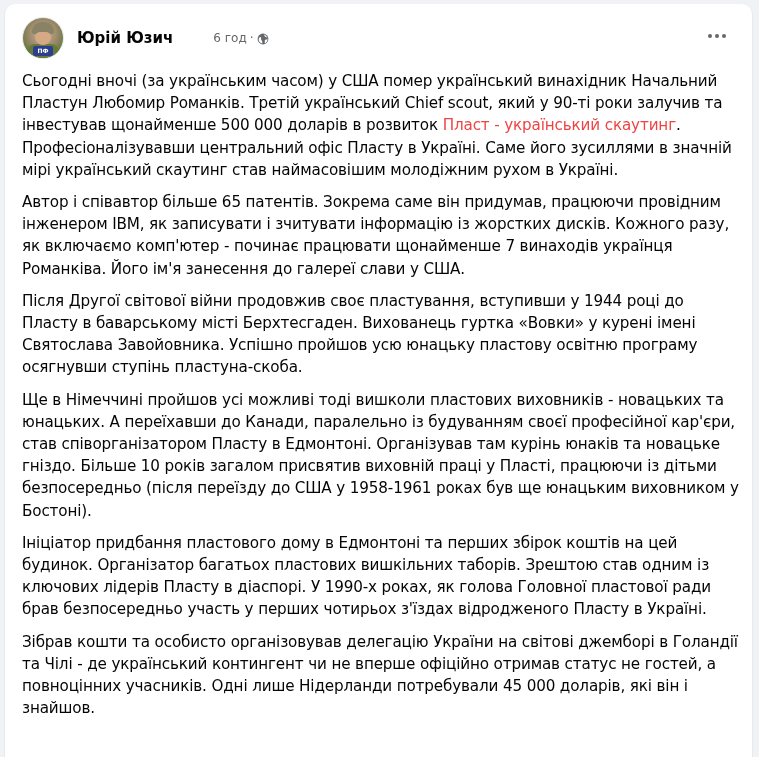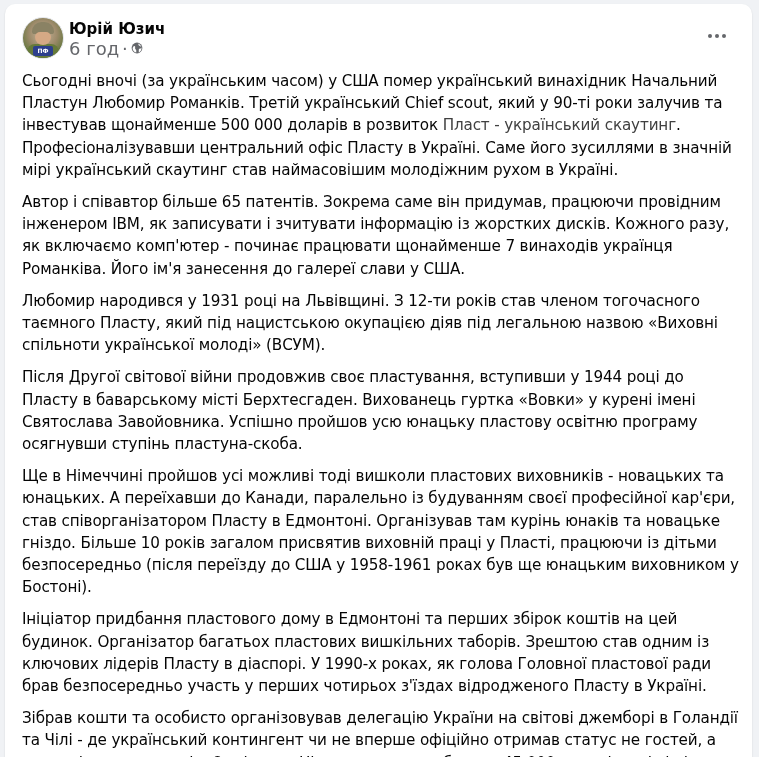--- a/index.html
+++ b/index.html
@@ -66,32 +66,32 @@
       width: 20px; height: 10px;
       background: #2d3f8c;
       color: #fff;
       font-size: 6px;
       font-weight: bold;
       line-height: 10px;
       text-align: center;
       border-radius: 2px;
     }
     .meta {
-      margin-left: 5px;
+      margin-left: 13px;
       display: flex;
-      flex-direction: column;
+      gap: 40px;
     }
     .author {
       font-size: 15px;
       font-weight: bold;
       color: #050505;
       line-height: 19px;
     }
     .sub {
-      font-size: 18px;
+      font-size: 12px;
       color: #65676b;
       line-height: 17px;
       display: flex;
       align-items: center;
       gap: 3px;
       margin-top: 1px;
     }
     .globe {
       width: 12px;
       height: 12px;
@@ -122,21 +122,21 @@
       width: 722px;
       font-size: 15.2px;
       line-height: 22.2px;
       color: #050505;
       letter-spacing: -0.15px;
     }
     .post-body p {
       margin: 0 0 10px 0;
     }
     .link {
-      color: #404040;
+      color: #ef4444;
       text-decoration: none;
       cursor: pointer;
     }
   </style>
 </head>
 <body>
 
 <div class="card">
 
   <div class="header">
@@ -162,20 +162,19 @@
 
   <div class="more-btn">
     <span></span>
     <span></span>
     <span></span>
   </div>
 
   <div class="post-body">
     <p><span>Сьогодні вночі (за українським часом) у США помер український винахідник Начальний Пластун Любомир Романків. Третій український Chief scout, який у 90-ті роки залучив та інвестував щонайменше 500 000 доларів в розвиток </span><a class="link">Пласт - український скаутинг</a><span>. Професіоналізувавши центральний офіс Пласту в Україні. Саме його зусиллями в значній мірі український скаутинг став наймасовішим молодіжним рухом  в Україні.</span></p>
     <p>Автор і співавтор більше 65 патентів. Зокрема саме він придумав, працюючи провідним інженером IBM, як записувати і зчитувати інформацію із жорстких дисків. Кожного разу, як включаємо комп'ютер - починає працювати щонайменше 7 винаходів українця Романківа. Його ім'я занесення до галереї слави у США.</p>
-    <p>Любомир народився у 1931 році на Львівщині. З 12-ти років став членом тогочасного таємного Пласту, який під нацистською окупацією діяв під легальною назвою «Виховні спільноти української молоді» (ВСУМ).</p>
     <p>Після Другої світової війни продовжив своє пластування, вступивши у 1944 році до Пласту в баварському місті Берхтесгаден. Вихованець гуртка «Вовки» у курені імені Святослава Завойовника. Успішно пройшов усю юнацьку пластову освітню програму осягнувши ступінь пластуна-скоба.</p>
     <p>Ще в Німеччині пройшов усі можливі тоді вишколи пластових виховників - новацьких та юнацьких. А переїхавши до Канади, паралельно із будуванням своєї професійної кар'єри, став співорганізатором Пласту в Едмонтоні. Організував там курінь юнаків та новацьке гніздо. Більше 10 років загалом присвятив виховній праці у Пласті, працюючи із дітьми безпосередньо (після переїзду до США у 1958-1961 роках був ще юнацьким виховником у Бостоні).</p>
     <p>Ініціатор придбання пластового дому в Едмонтоні та перших збірок коштів на цей будинок. Організатор багатьох пластових вишкільних таборів. Зрештою став одним із ключових лідерів Пласту в діаспорі. У 1990-х роках, як голова Головної пластової ради брав безпосередньо участь у перших чотирьох з'їздах відродженого Пласту в Україні.</p>
     <p>Зібрав кошти та особисто організовував делегацію України на світові джемборі в Голандії та Чілі - де український контингент чи не вперше офіційно отримав статус не гостей, а повноцінних учасників. Одні лише Нідерланди потребували 45 000 доларів, які він і знайшов.</p>
   </div>
 
 </div>
 
 </body></html>

